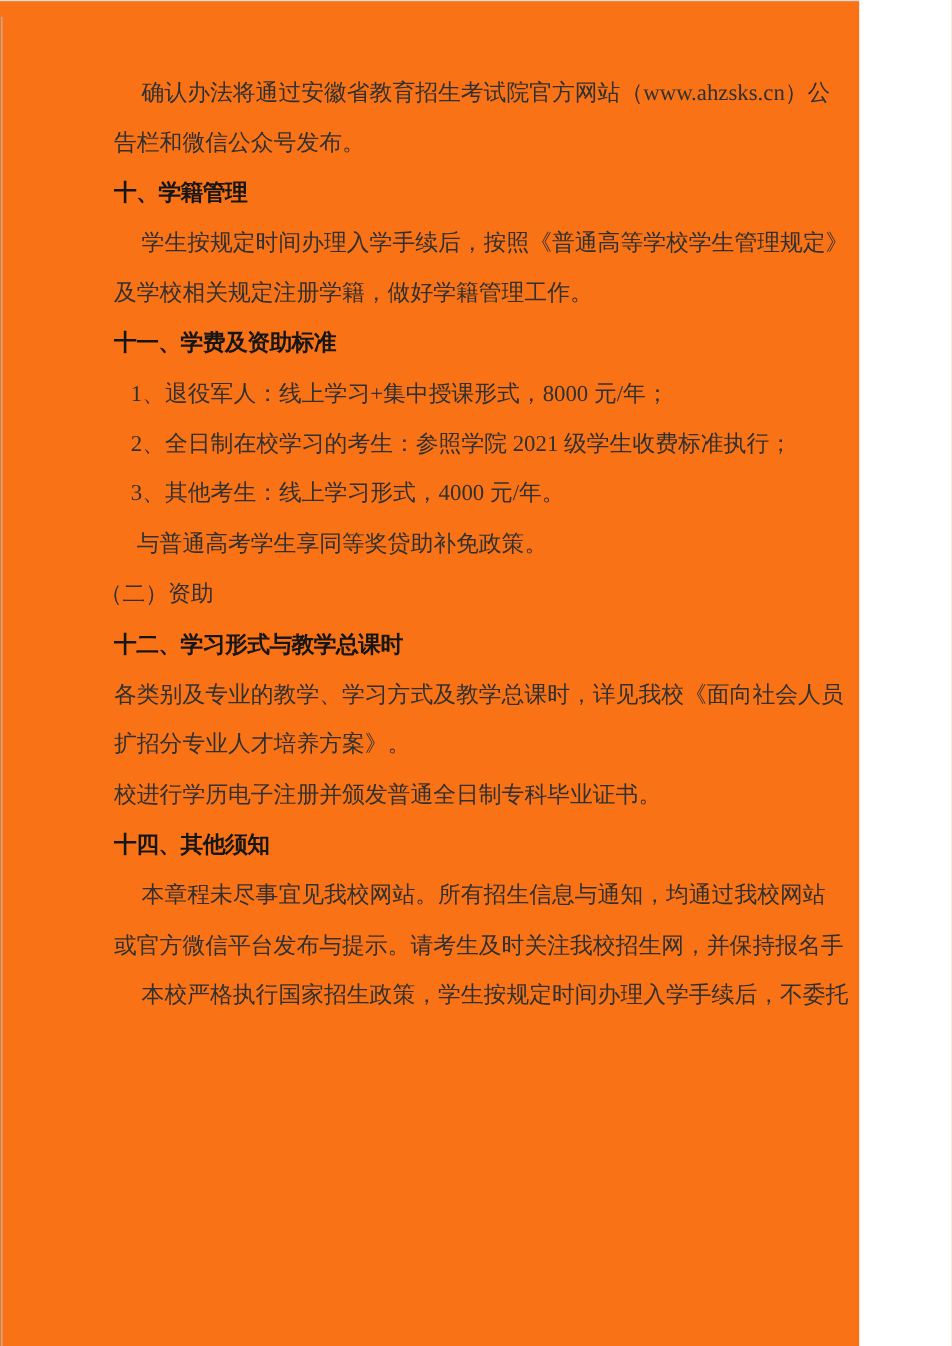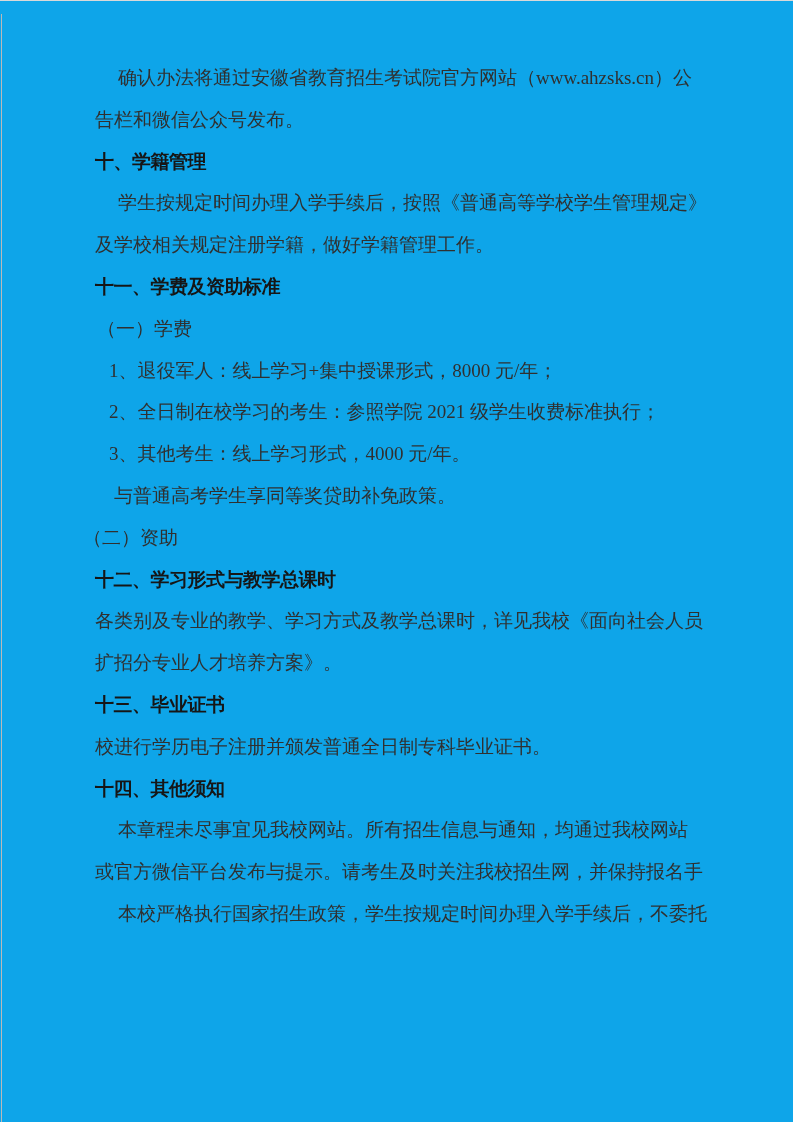--- a/index.html
+++ b/index.html
@@ -2,23 +2,23 @@
 <html><head>
 <meta charset="utf-8">
 <style>
   html, body {
     margin: 0;
     padding: 0;
     background: #ffffff;
   }
   .page {
     position: relative;
-    width: 793px;
+    width: 716px;
     height: 1122px;
-    background: #0ea5e9;
+    background: #f97316;
     overflow: hidden;
     font-family: "Liberation Serif", "DejaVu Serif", serif;
     color: #303030;
   }
   
   .edge-top {
     position: absolute;
     left: 0; top: 0;
     width: 793px; height: 1px;
     background: #d9d9d9;
@@ -61,29 +61,27 @@
   <div class="edge-top"></div>
   <div class="edge-left"></div>
 
   <div class="content">
     <div class="ln indent">确认办法将通过安徽省教育招生考试院官方网站（www.ahzsks.cn）公</div>
     <div class="ln">告栏和微信公众号发布。</div>
     <div class="ln h">十、学籍管理</div>
     <div class="ln indent">学生按规定时间办理入学手续后，按照《普通高等学校学生管理规定》</div>
     <div class="ln">及学校相关规定注册学籍，做好学籍管理工作。</div>
     <div class="ln h">十一、学费及资助标准</div>
-    <div class="ln sub1">（一）学费</div>
     <div class="ln num">1、退役军人：线上学习+集中授课形式，8000 元/年；</div>
     <div class="ln num">2、全日制在校学习的考生：参照学院 2021 级学生收费标准执行；</div>
     <div class="ln num">3、其他考生：线上学习形式，4000 元/年。</div>
     <div class="ln lead1">与普通高考学生享同等奖贷助补免政策。</div>
     <div class="ln sub2">（二）资助</div>
     <div class="ln h">十二、学习形式与教学总课时</div>
     <div class="ln">各类别及专业的教学、学习方式及教学总课时，详见我校《面向社会人员</div>
     <div class="ln">扩招分专业人才培养方案》。</div>
-    <div class="ln h">十三、毕业证书</div>
     <div class="ln">校进行学历电子注册并颁发普通全日制专科毕业证书。</div>
     <div class="ln h">十四、其他须知</div>
     <div class="ln indent">本章程未尽事宜见我校网站。所有招生信息与通知，均通过我校网站</div>
     <div class="ln">或官方微信平台发布与提示。请考生及时关注我校招生网，并保持报名手</div>
     <div class="ln indent">本校严格执行国家招生政策，学生按规定时间办理入学手续后，不委托</div>
   </div>
 </div>
 
 </body></html>

